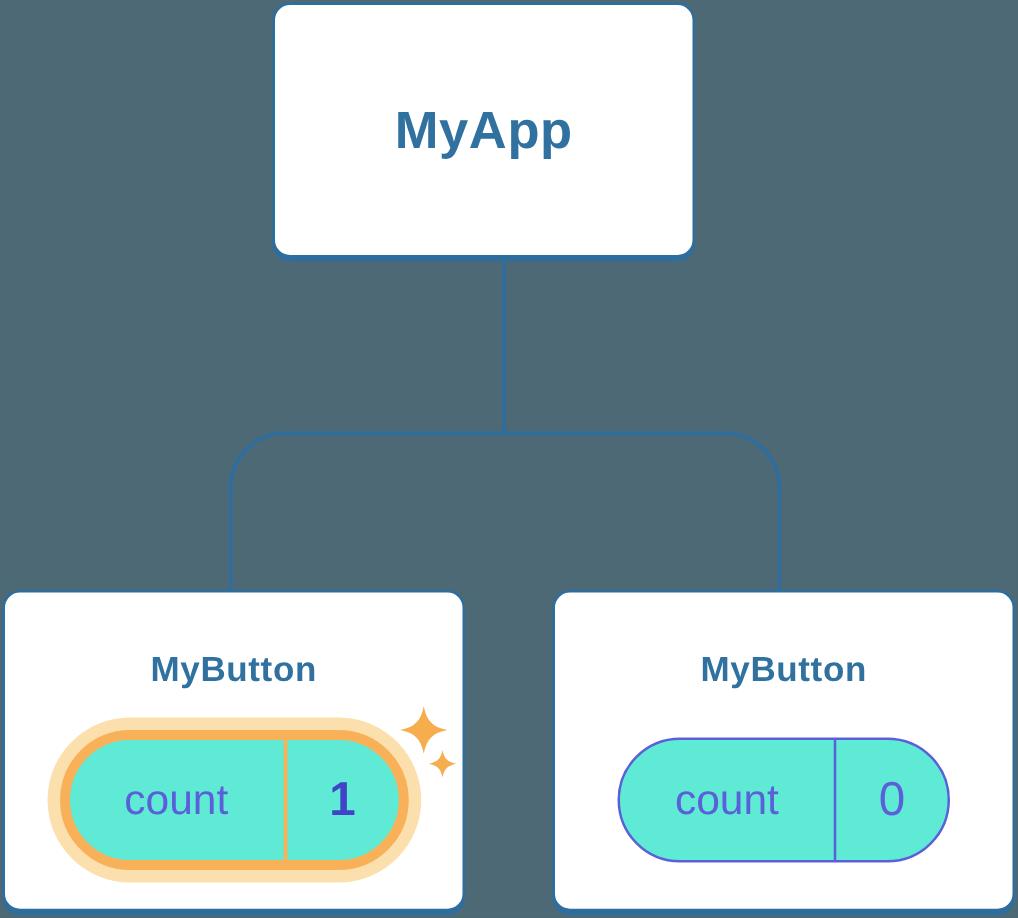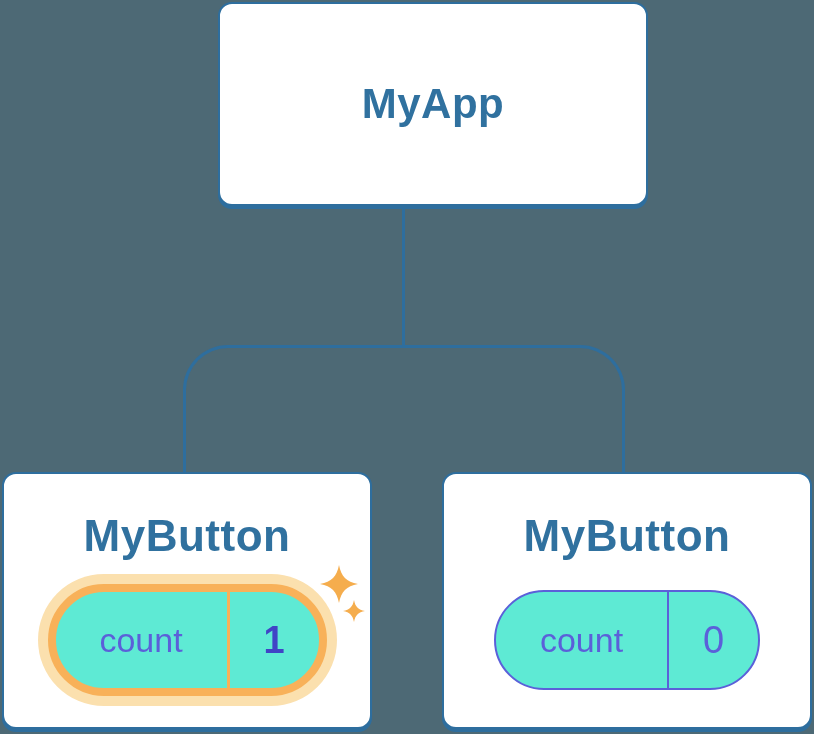--- a/index.html
+++ b/index.html
@@ -31,35 +31,35 @@
   
   .node {
     position: absolute;
     background: #ffffff;
     border: 2.5px solid var(--connector, #2e6e9e);
     border-radius: 14px;
     box-shadow: 0 3px 0 var(--connector, #2e6e9e);
   }
   .node.root {
     left: 218px; top: 2px;
-    width: 430px; height: 204px;
+    width: 338px; height: 204px;
     display: flex; align-items: center; justify-content: center;
   }
   .node.child { top: 472px; width: 370px; height: 257px; }
   .node.child.left  { left: 2px; }
   .node.child.right { left: 442px; }
 
   .node-title {
     color: var(--node-title, #30719f);
     font-weight: 700;
     letter-spacing: 0.5px;
     text-align: center;
   }
   .root-title  { font-size: 42px; }
-  .child-title { font-size: 44px; margin-top: 40px; line-height: 44px; }
+  .child-title { font-size: 28px; margin-top: 40px; line-height: 44px; }
 
   
   .pill-glow {
     width: fit-content;
     margin: 16px auto 0;
     padding: 10px;
     border-radius: 999px;
     background: var(--highlight-glow, #fbe0ae);
   }
   .pill {

